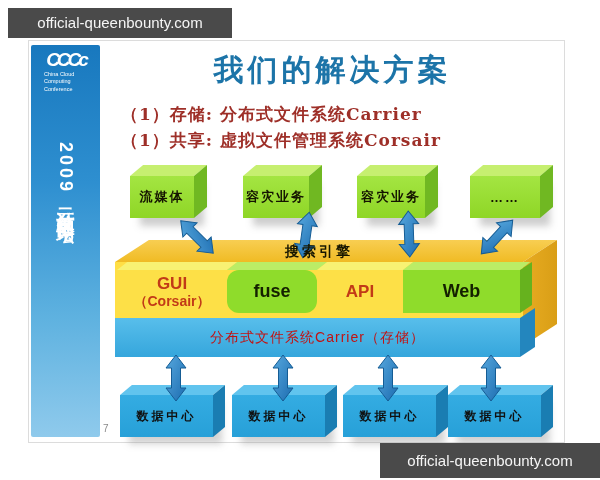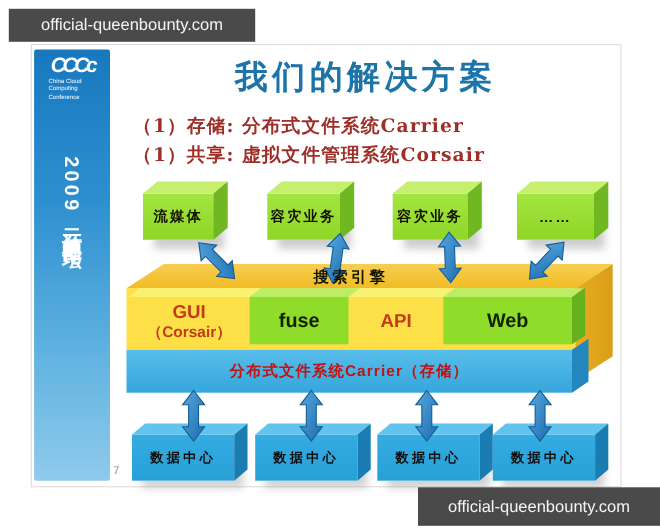--- a/index.html
+++ b/index.html
@@ -75,21 +75,21 @@
   .t-red2 { color:#C23A17; font-weight:bold; font-size:14px; }
   .t-blk { color:#142000; font-weight:600; font-size:18px; }
 
   
   .bar-front { position:absolute; left:115px; top:318px; width:405px; height:39px;
           background:linear-gradient(to bottom,#58BEEB,#35A6DC); }
   .bar-right { position:absolute; left:520px; top:318px; width:15px; height:39px;
           background:#2386BE; transform:skewY(-34deg); transform-origin:left top; }
   .bar-label { position:absolute; left:115px; top:318px; width:405px; height:39px;
           display:flex; align-items:center; justify-content:center;
-          font-size:14px; font-weight:bold; color:#C21212; letter-spacing:1px; }
+          font-size:14px; font-weight:normal; color:#C21212; letter-spacing:1px; }
 
   
   .dbox { background:linear-gradient(to bottom,#34ACE2,#27A0D8); width:93px; height:42px;
           box-shadow:9px 7px 7px rgba(125,125,125,.35); }
   .dbox::before { content:""; position:absolute; left:0; top:-10px; width:100%; height:10px;
           background:#61C4EE; transform:skewX(-50deg); transform-origin:left bottom; }
   .dbox::after { content:""; position:absolute; right:-12px; top:0; width:12px; height:100%;
           background:#1A7DB2; transform:skewY(-40deg); transform-origin:left top; }
   .dbox .lbl { font-size:12px; font-weight:bold; color:#101010; letter-spacing:3px; }
 
@@ -119,21 +119,21 @@
   <div class="plat-top"></div>
   <div class="plat-right"></div>
   <div class="plat-front"></div>
 
   <div class="b3d layer ly-yellow" style="left:117px;width:110px;">
     <div class="lbl">
       <span class="t-red">GUI</span>
       <span class="t-red2">（Corsair）</span>
     </div>
   </div>
-  <div class="b3d layer ly-green" style="left:227px;width:90px;">
+  <div class="b3d layer ly-green" style="left:227px;width:90px;border-radius:12px;">
     <div class="lbl">
       <span class="t-blk">fuse</span>
     </div>
   </div>
   <div class="b3d layer ly-yellow" style="left:317px;width:86px;">
     <div class="lbl">
       <span class="t-red">API</span>
     </div>
   </div>
   <div class="b3d layer ly-green has-side" style="left:403px;width:117px;">

